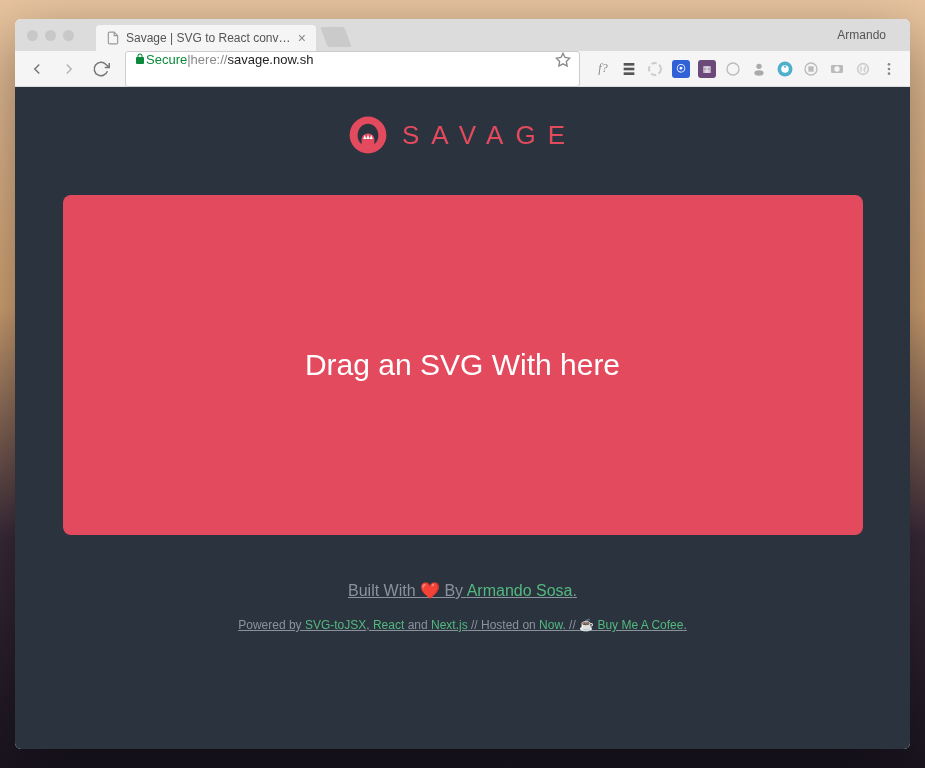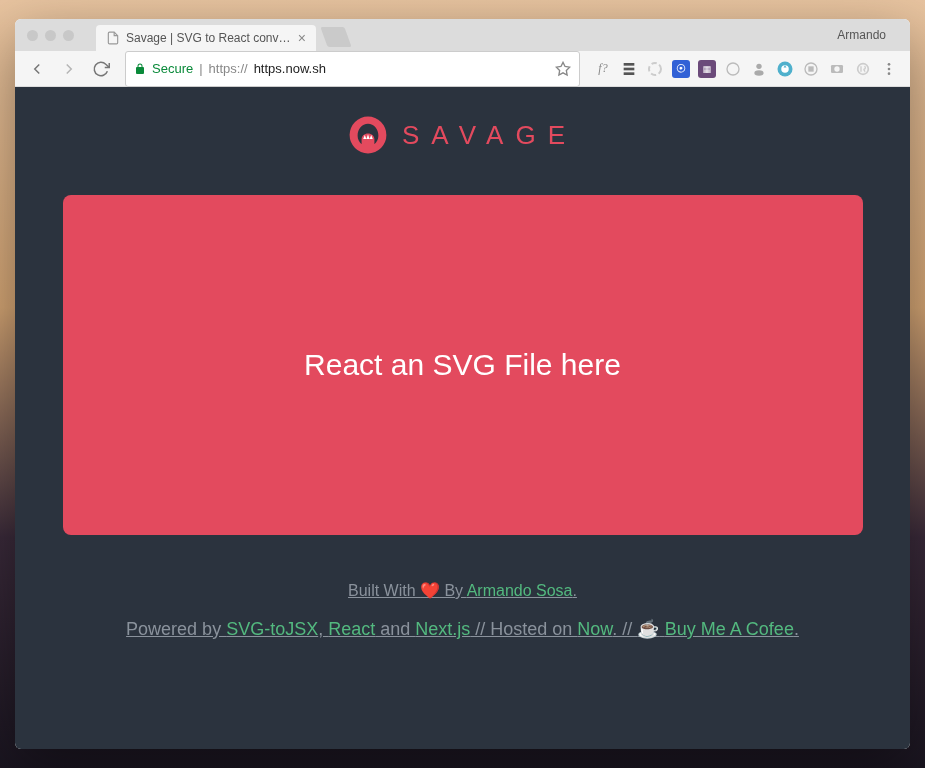--- a/index.html
+++ b/index.html
@@ -106,23 +106,21 @@
       border-radius: 4px;
     }
     .nav-btn svg { width: 18px; height: 18px; }
     .address-bar {
       flex: 1;
       height: 36px;
       background: #fff;
       border: 1px solid #ccc;
       border-radius: 3px;
       display: flex;
-      align-items: center;
       padding: 0 8px;
-      gap: 6px;
       font-size: 13px;
       margin: 0 6px;
     }
     .lock-icon { color: #0a8a3a; display: flex; }
     .secure-label { color: #0a8a3a; }
     .url-sep { color: #888; }
     .url-protocol { color: #888; }
     .url-host { color: #222; }
     .star-icon { margin-left: auto; color: #888; display: flex; cursor: pointer; }
     .ext-icons {
@@ -196,21 +194,21 @@
       color: #8a929c;
       font-size: 16px;
       text-decoration: underline;
     }
     .footer-main { margin-bottom: 18px; }
     .footer a, .footer .link {
       color: #53b97f;
       text-decoration: none;
       cursor: pointer;
     }
-    .footer-sub { font-size: 18px; }
+    .footer-sub { font-size: 12px; }
     .heart { color: #e2453f; }
     .coffee { filter: grayscale(10%); }
   </style>
 </head>
 <body>
 
 <div class="browser-window">
   <div class="tab-bar">
     <div class="traffic-lights">
       <div class="traffic-light"></div>
@@ -249,22 +247,22 @@
         </svg>
     </div>
     <div class="address-bar">
       <span class="lock-icon">
         <svg width="12" height="14" viewBox="0 0 24 24" fill="#0a8a3a">
             <path d="M18 8h-1V6a5 5 0 0 0-10 0v2H6a2 2 0 0 0-2 2v10a2 2 0 0 0 2 2h12a2 2 0 0 0 2-2V10a2 2 0 0 0-2-2zM9 6a3 3 0 0 1 6 0v2H9z"></path>
           </svg>
       </span>
       <span class="secure-label">Secure</span>
       <span class="url-sep">|</span>
-      <span class="url-protocol">https://</span>
-        <span class="url-host">https.now.sh</span>
+      <span class="url-protocol">here://</span>
+        <span class="url-host">savage.now.sh</span>
       <span class="star-icon">
         <svg width="16" height="16" viewBox="0 0 24 24" fill="none" stroke="currentColor" stroke-width="2">
             <polygon points="12 2 15.09 8.26 22 9.27 17 14.14 18.18 21.02 12 17.77 5.82 21.02 7 14.14 2 9.27 8.91 8.26 12 2"></polygon>
           </svg>
       </span>
     </div>
     <div class="ext-icons">
       <div class="ext-icon" style="font-style:italic;font-family:serif">f?</div>
       <div class="ext-icon">
         <svg width="16" height="16" viewBox="0 0 24 24" fill="#555">
@@ -330,21 +328,21 @@
     <div class="logo-row">
       <svg class="logo-circle" viewBox="0 0 100 100">
         <circle cx="50" cy="50" r="46" fill="#e34a5e"></circle>
         <path d="M50 22 C 35 22, 24 35, 24 52 C 24 60, 28 68, 34 73 L 34 60 C 34 52, 41 46, 50 46 C 59 46, 66 52, 66 60 L 66 73 C 72 68, 76 60, 76 52 C 76 35, 65 22, 50 22 Z" fill="#2b333e"></path>
         <path d="M38 60 L42 50 L46 60 L50 48 L54 60 L58 50 L62 60 Z" fill="#fff"></path>
       </svg>
       <div class="logo-text">SAVAGE</div>
     </div>
 
     <div class="dropzone">
-      <div class="drop-line1">React an SVG File here</div>
+      <div class="drop-line1">Drag an SVG With here</div>
     </div>
 
     <div class="footer">
       <div class="footer-main">
         <span>Built With </span><span class="heart">❤️</span><span> By </span><span class="link">Armando Sosa</span><span>.</span>
       </div>
       <div class="footer-sub">
         <span>Powered by </span><span class="link">SVG-toJSX</span><span>, </span><span class="link">React</span><span> and </span><span class="link">Next.js</span><span> // Hosted on </span><span class="link">Now</span><span>. // </span><span class="coffee">☕</span> <span class="link">Buy Me A Cofee</span><span>.</span>
       </div>
     </div>

